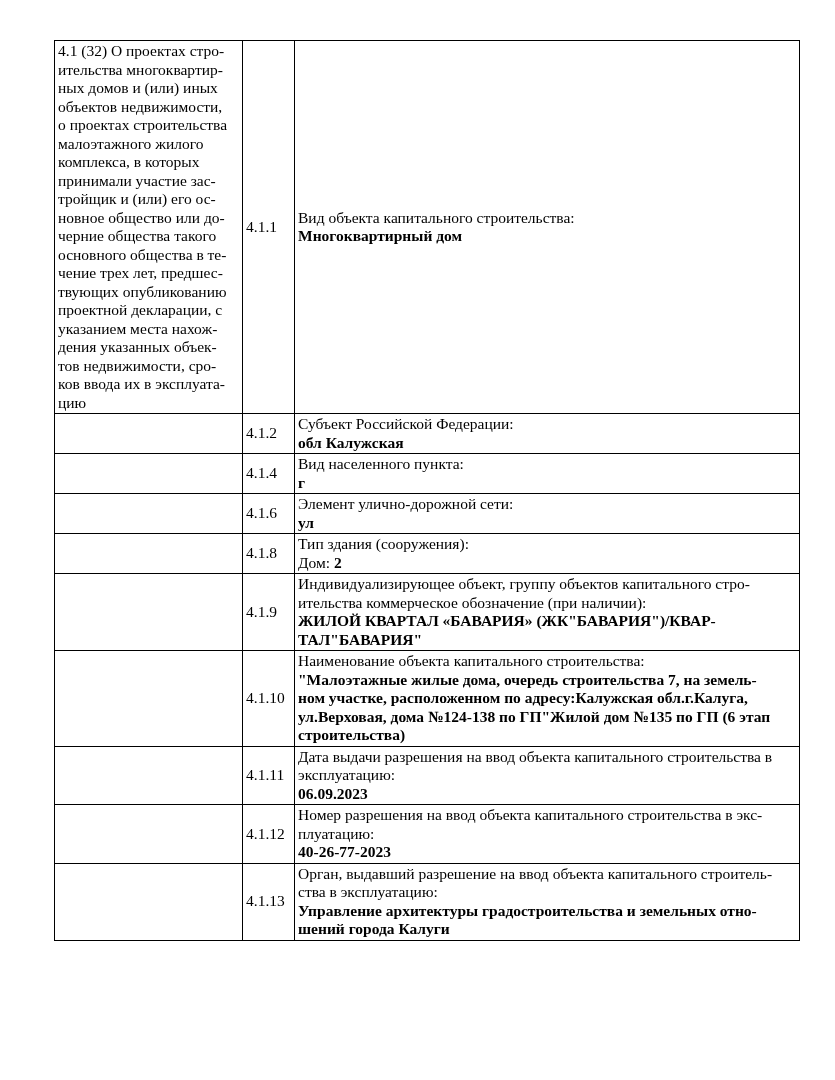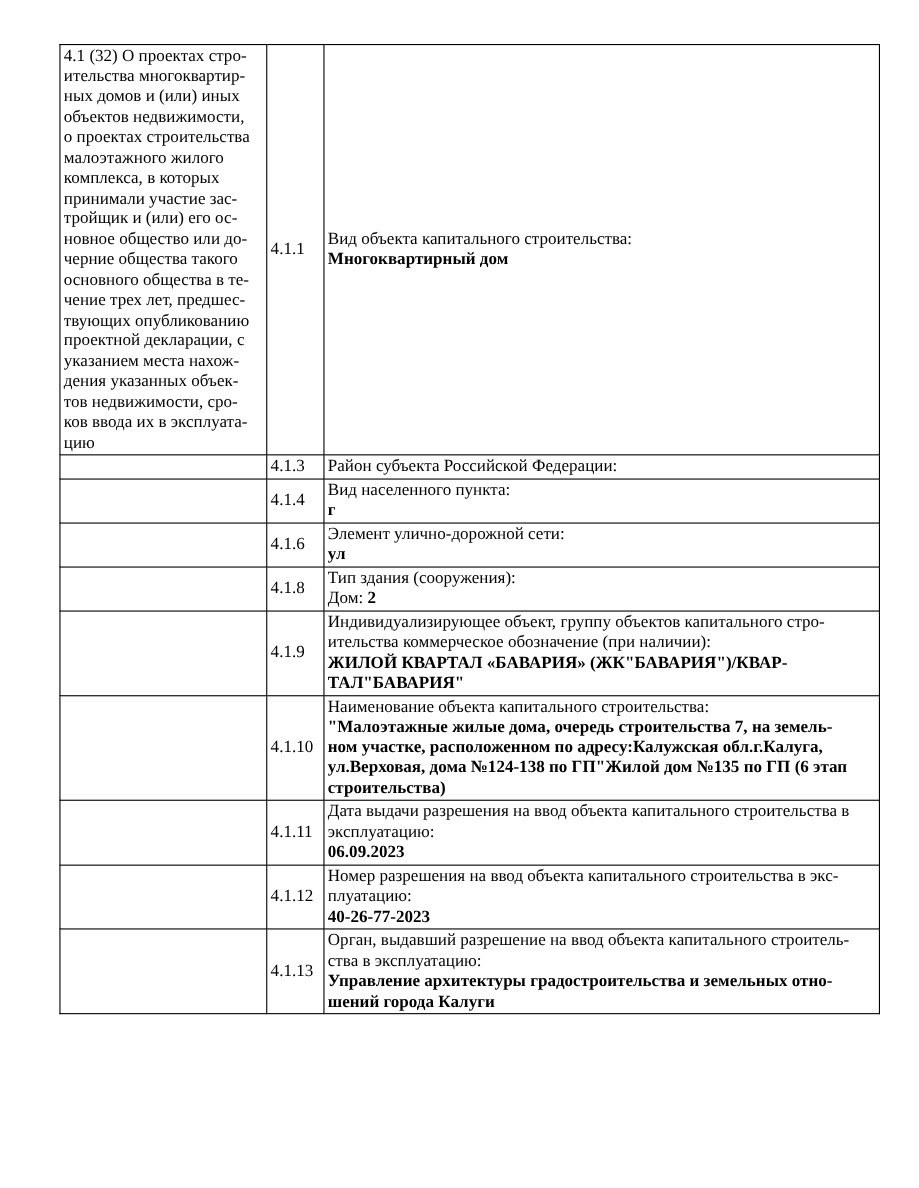--- a/index.html
+++ b/index.html
@@ -82,23 +82,24 @@
 ков ввода их в эксплуата-
 цию</td>
           <td class="c-num">4.1.1</td>
           <td class="c-val">
             <div class="label">Вид объекта капитального строительства:</div>
             <div class="value">Многоквартирный дом</div>
           </td>
         </tr>
         <tr>
           <td class="c-desc"></td>
-          <td class="c-num">4.1.3</td>
+          <td class="c-num">4.1.2</td>
           <td class="c-val">
-            <div class="label">Район субъекта Российской Федерации:</div>
+            <div class="label">Субъект Российской Федерации:</div>
+            <div class="value">обл Калужская</div>
           </td>
         </tr>
         <tr>
           <td class="c-desc"></td>
           <td class="c-num">4.1.4</td>
           <td class="c-val">
             <div class="label">Вид населенного пункта:</div>
             <div class="value">г</div>
           </td>
         </tr>

